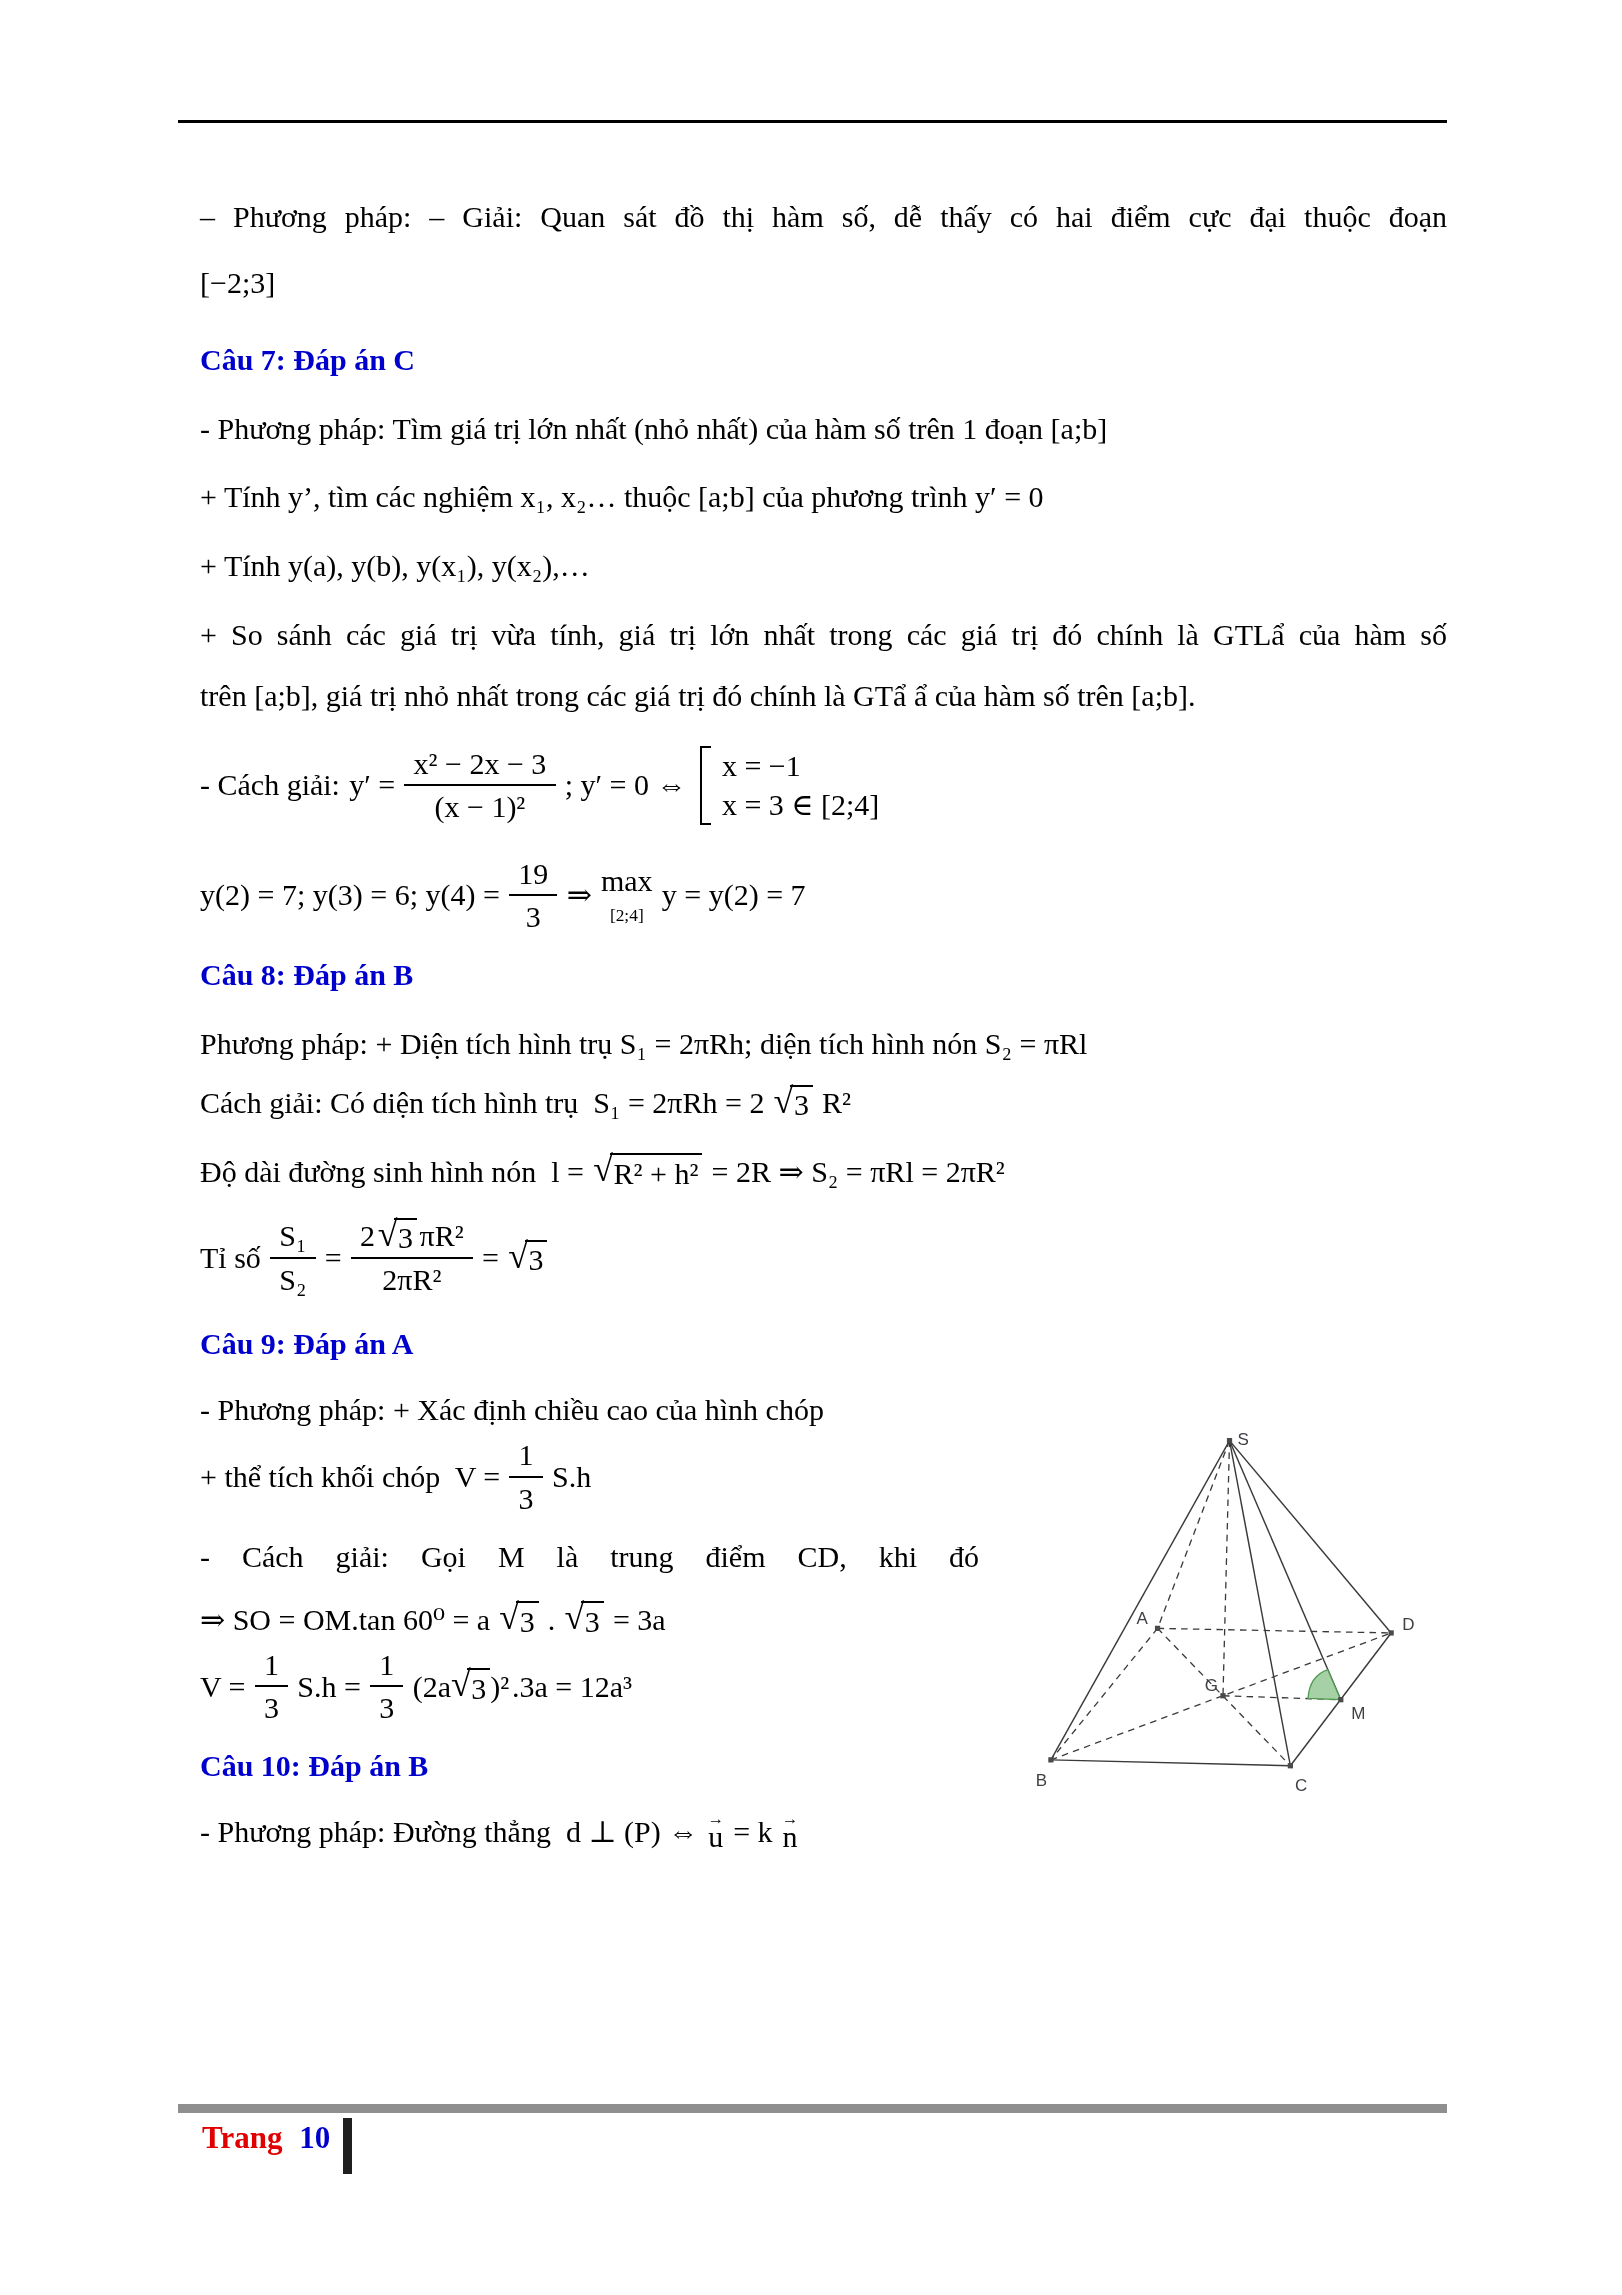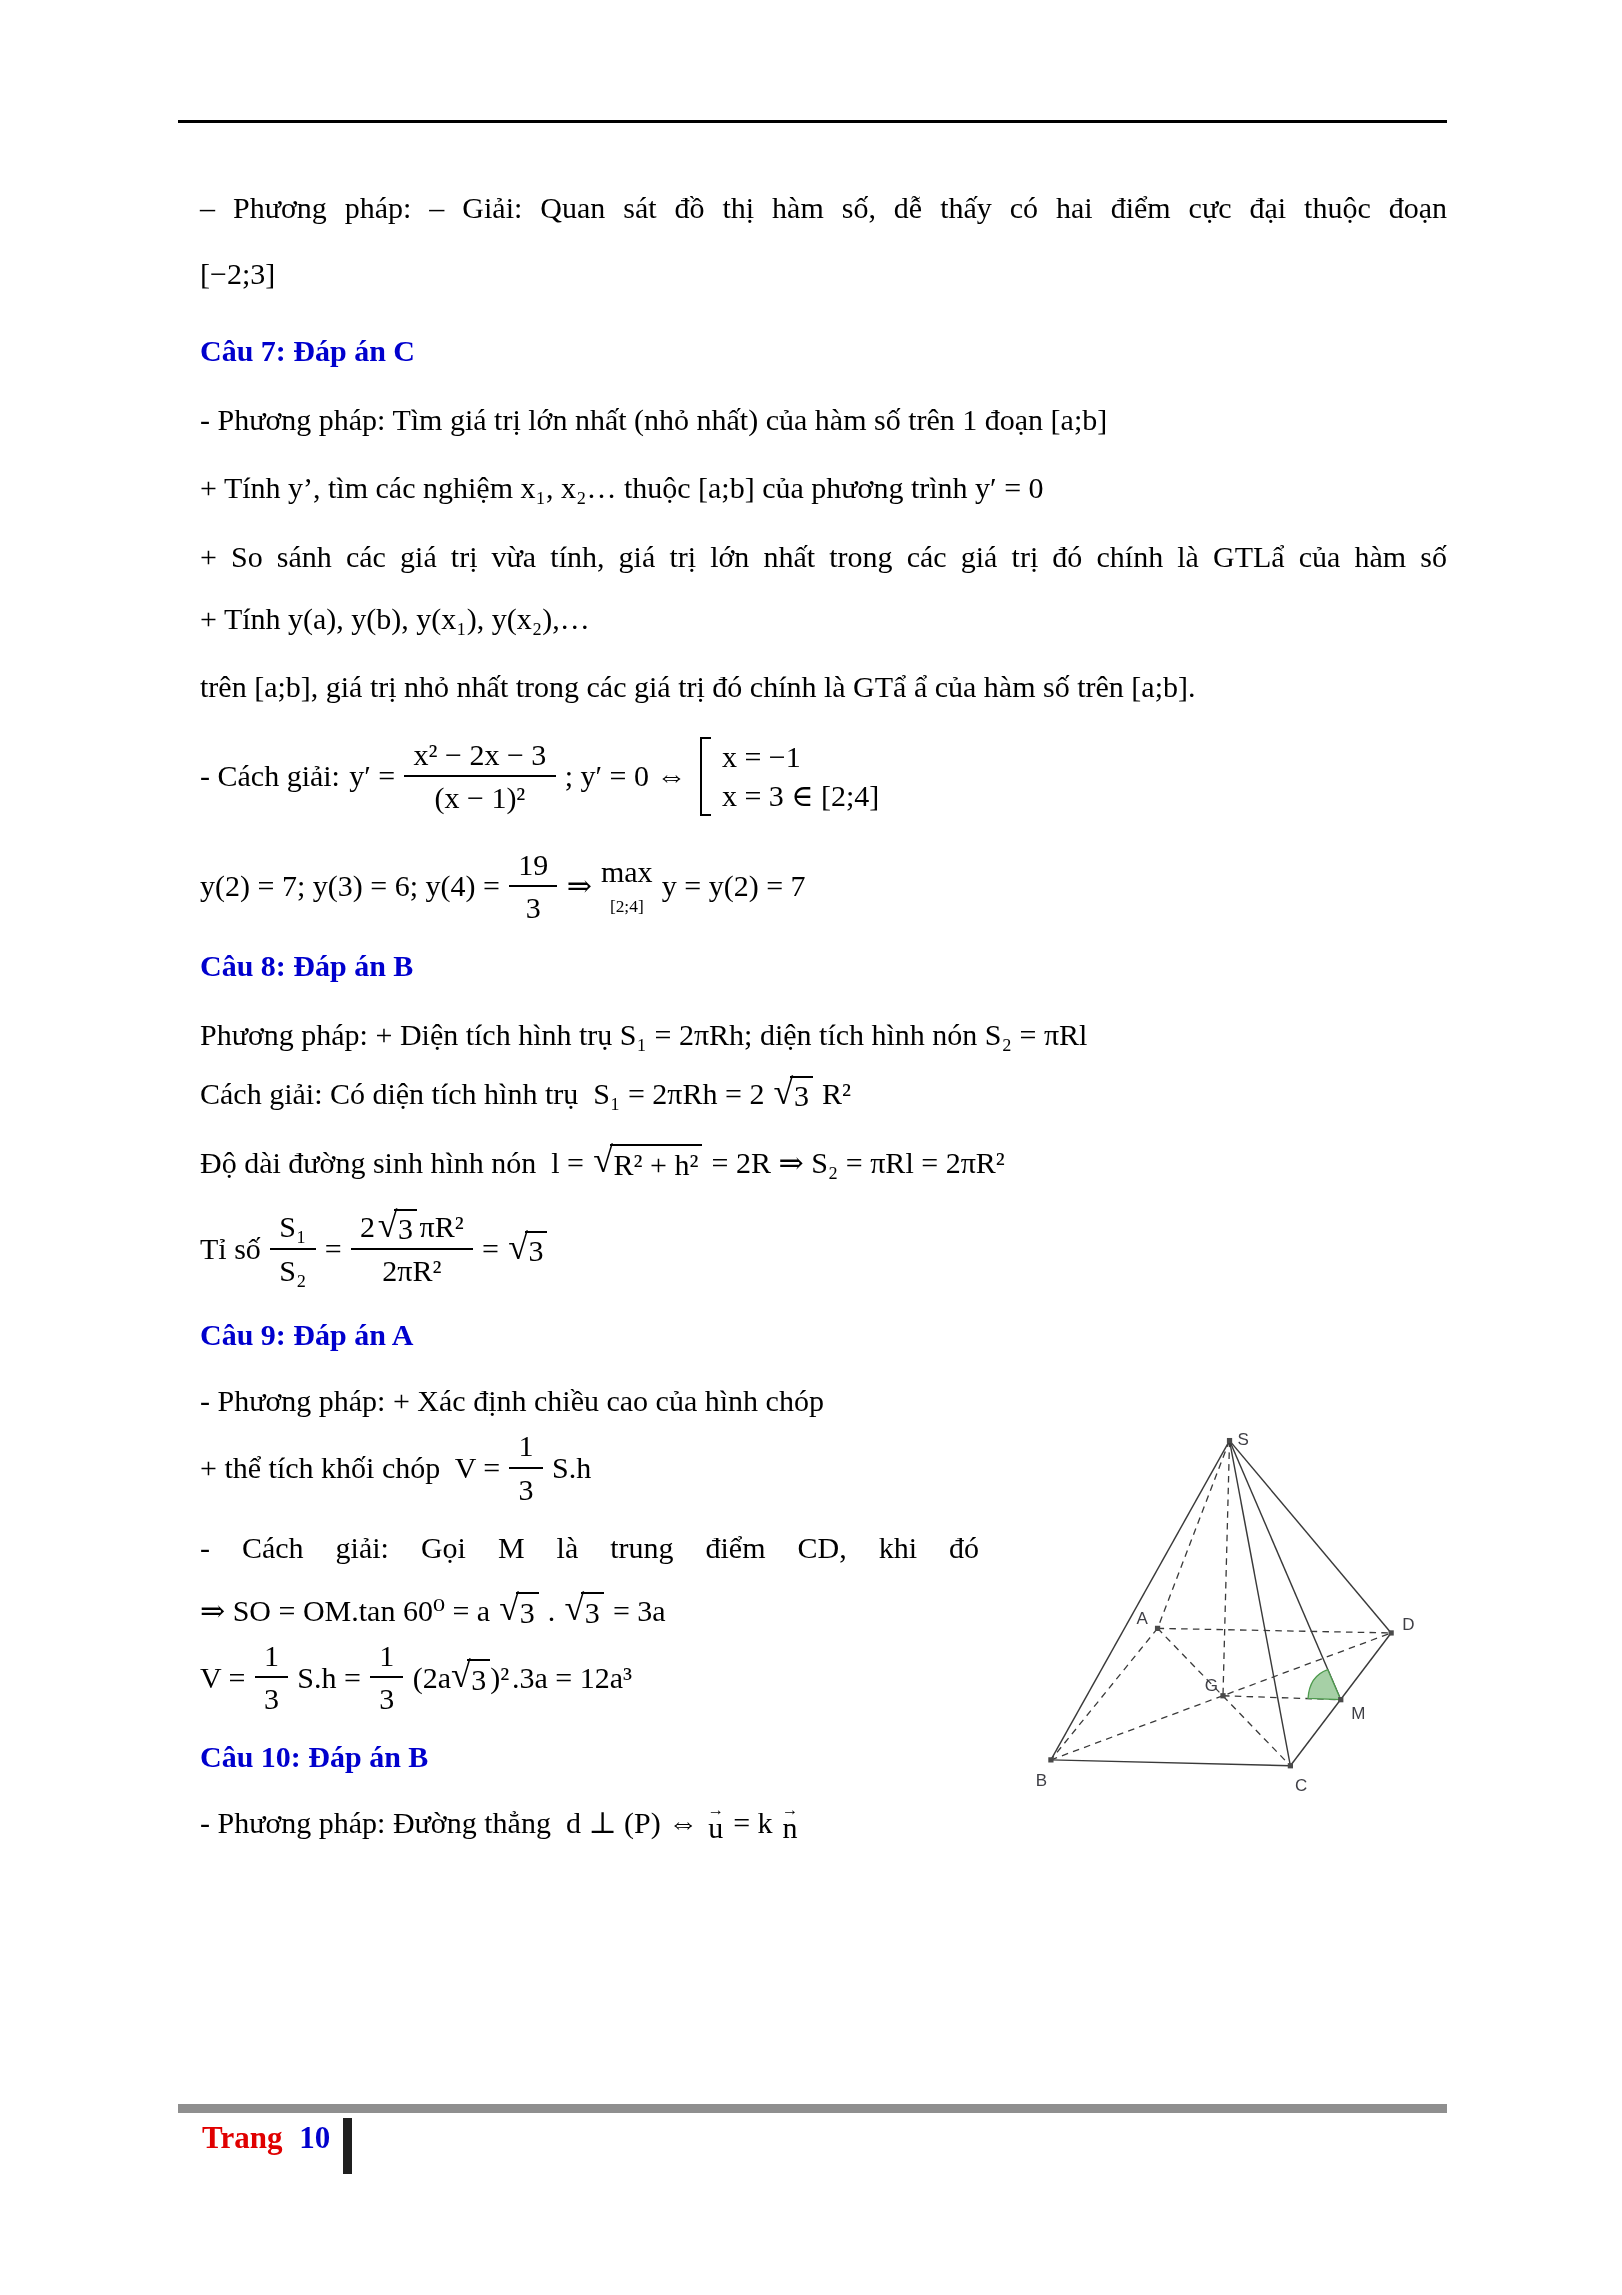--- a/index.html
+++ b/index.html
@@ -6,21 +6,21 @@
   html, body { background:#ffffff; }
   body {
     width:1623px; height:2295px; position:relative;
     font-family:"Liberation Serif","DejaVu Serif",serif;
     color:#000;
   }
   .page { position:absolute; inset:0; overflow:hidden; }
 
   .top-rule { position:absolute; left:178px; top:120px; width:1269px; height:2.6px; background:var(--rule,#000); }
 
-  .content { position:absolute; left:200px; top:188px; width:1247px; font-size:30px; line-height:1.32; }
+  .content { position:absolute; left:200px; top:197px; width:1247px; font-size:30px; line-height:1.32; }
 
   .blk { margin-bottom:29px; }
   .mb10{margin-bottom:6.5px}.mb30{margin-bottom:19.6px}.mb34{margin-bottom:22px}
   .mb36{margin-bottom:23.6px}.mb40{margin-bottom:26px}.mb50{margin-bottom:33px}.mb58{margin-bottom:38px}
 
   .just { text-align:justify; text-align-last:justify; }
 
   .heading { color:var(--heading,#0000cd); font-weight:bold; }
 
   .mrow { display:flex; align-items:center; gap:9.2px; flex-wrap:nowrap; }
@@ -67,22 +67,22 @@
 
   <div class="content">
 
     <p class="blk just mb40">– Phương pháp: – Giải: Quan sát đồ thị hàm số, dễ thấy có hai điểm cực đại thuộc đoạn</p>
     <p class="blk mb58">[−2;3]</p>
 
     <p class="blk heading">Câu 7: Đáp án C</p>
 
     <p class="blk">- Phương pháp: Tìm giá trị lớn nhất (nhỏ nhất) của hàm số trên 1 đoạn [a;b]</p>
     <p class="blk">+ Tính y’, tìm các nghiệm x₁, x₂… thuộc [a;b] của phương trình y′ = 0</p>
+    <p class="blk">+ Tính y(a), y(b), y(x₁), y(x₂),…</p>
     <p class="blk just mb34">+ So sánh các giá trị vừa tính, giá trị lớn nhất trong các giá trị đó chính là GTLẩ  của hàm số</p>
-    <p class="blk">+ Tính y(a), y(b), y(x₁), y(x₂),…</p>
     <p class="blk">trên [a;b], giá trị nhỏ nhất trong các giá trị đó chính là GTẩ ẩ  của hàm số trên [a;b].</p>
 
     <div class="blk mrow">
       <span>- Cách giải:</span>
       <span>y′ =</span>
       <span class="frac">
         <span class="num">x² − 2x − 3</span>
         <span class="den">(x − 1)²</span>
       </span>
       <span>; y′ = 0 ⇔</span>

